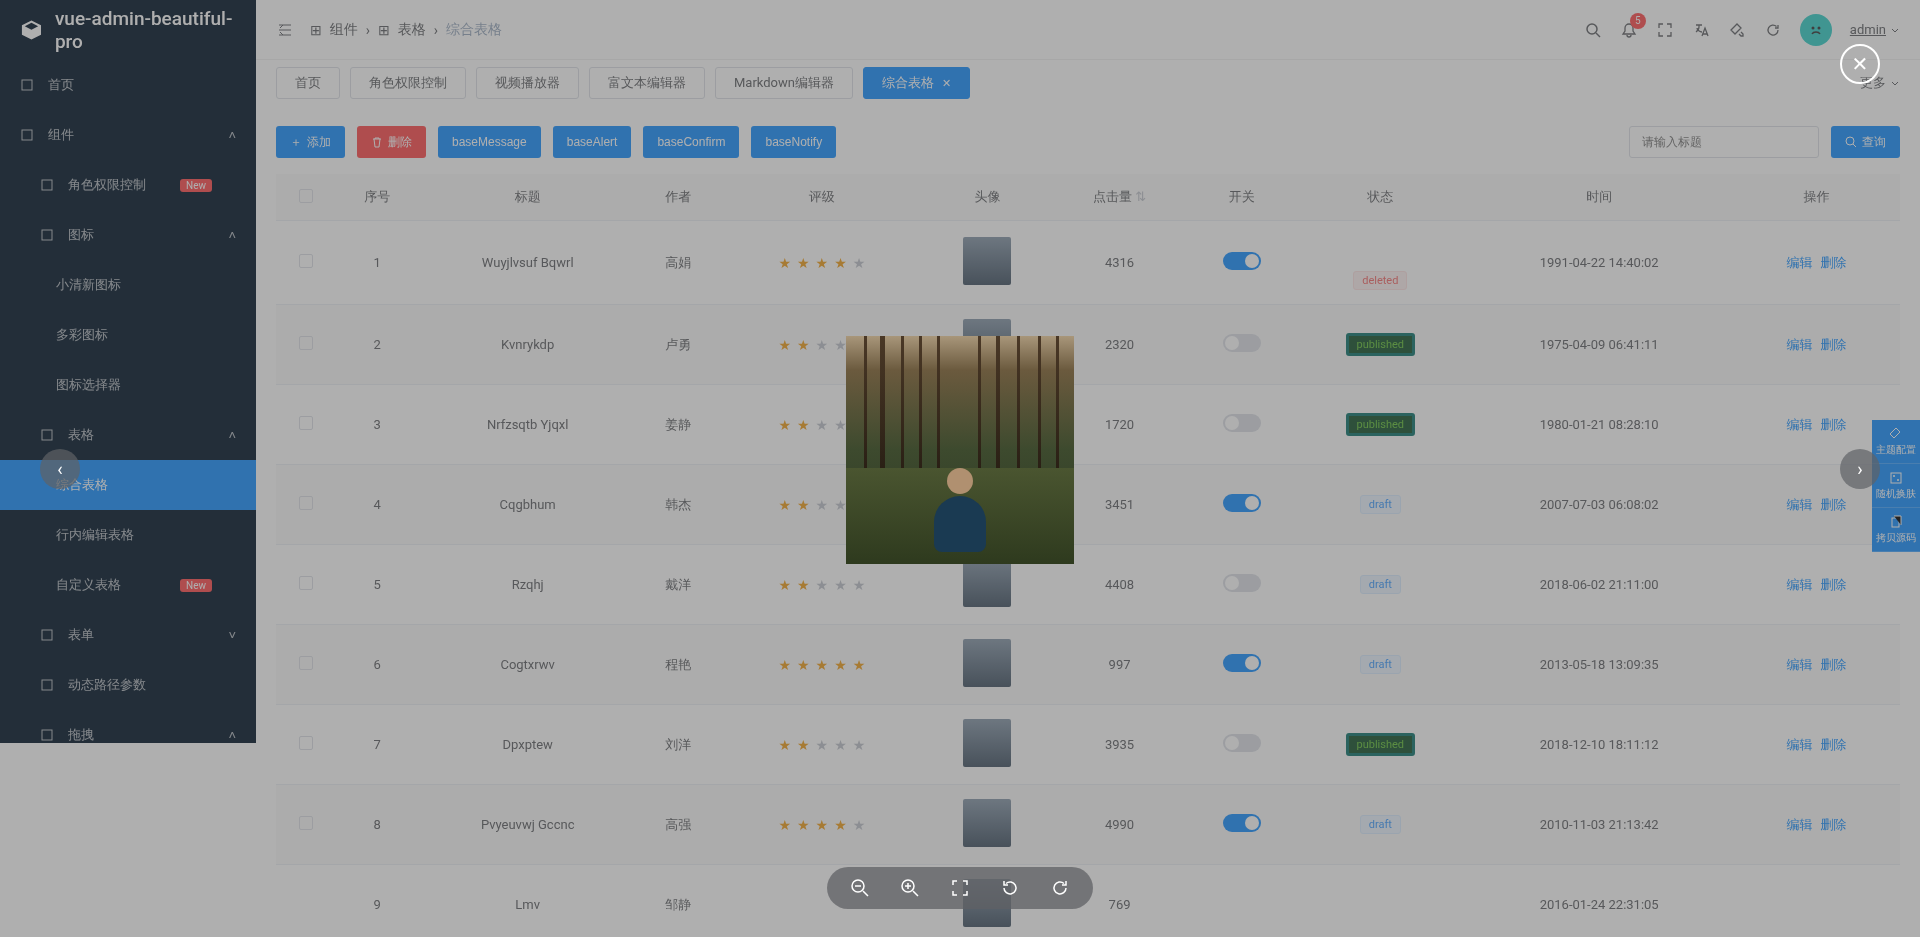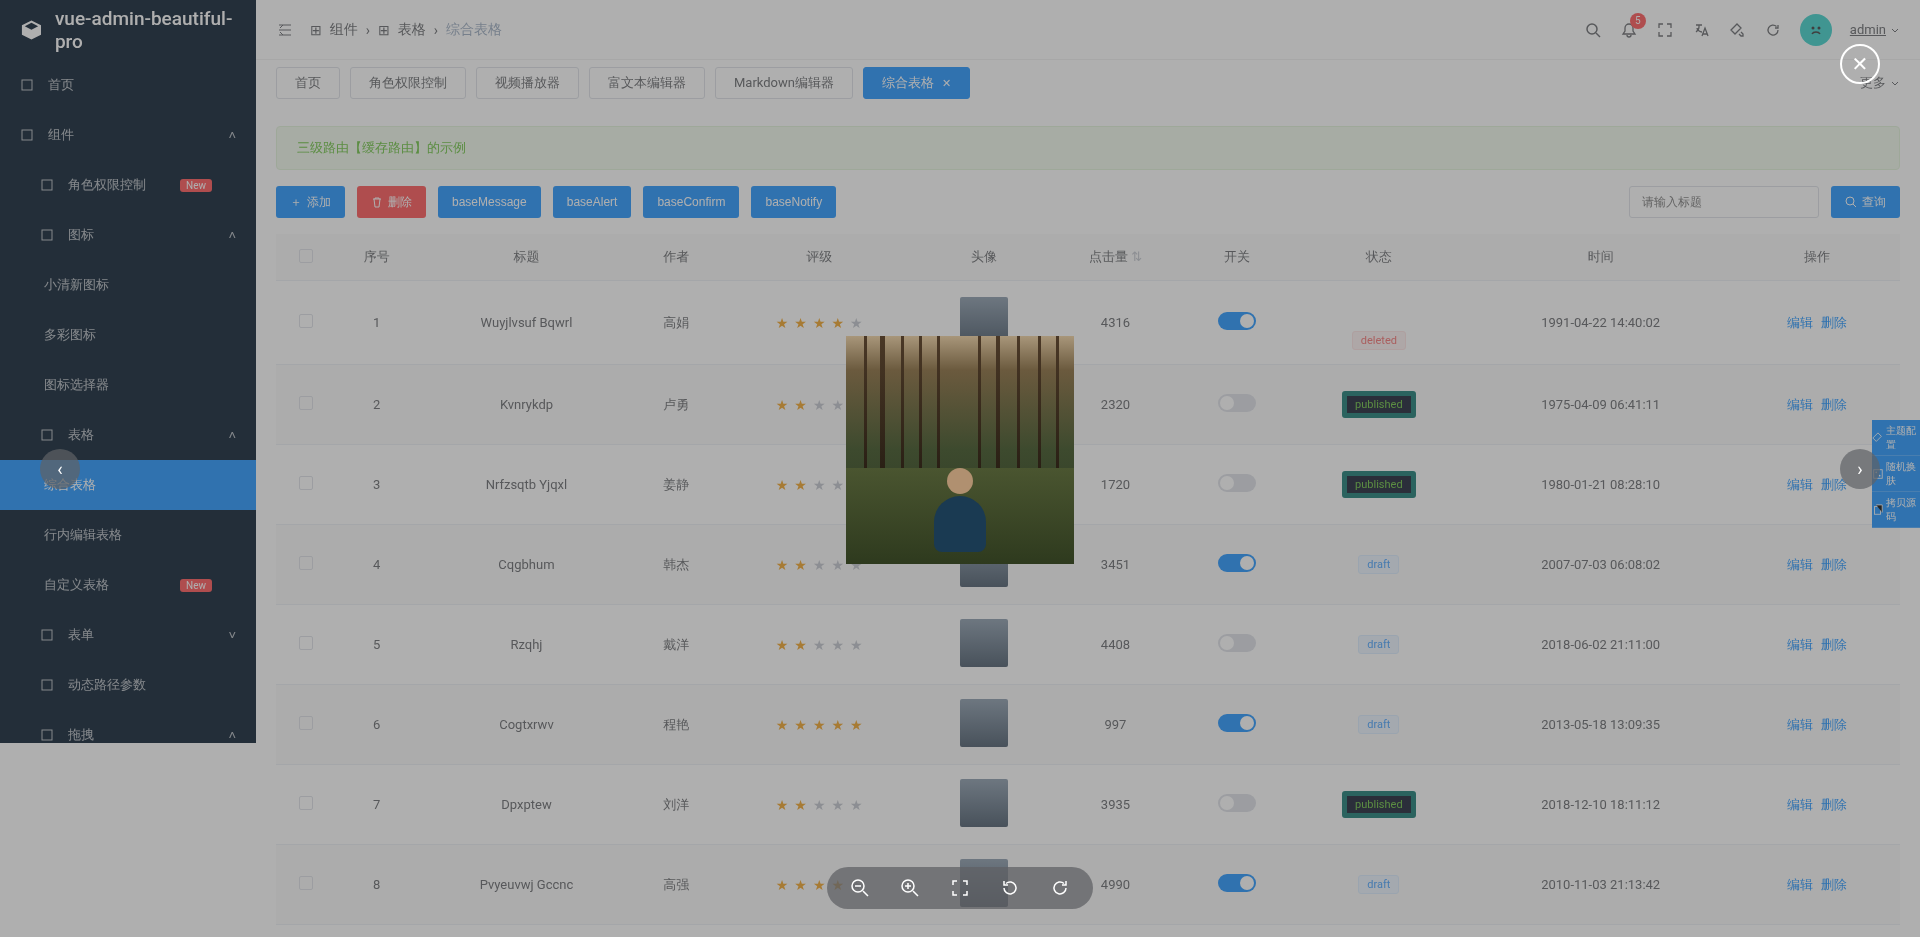--- a/index.html
+++ b/index.html
@@ -4,21 +4,21 @@
 <style>
 * { margin:0; padding:0; box-sizing:border-box; }
 body { font-family:-apple-system,BlinkMacSystemFont,"Segoe UI",Roboto,sans-serif; font-size:13px; color:#606266; background:#fff; overflow:hidden; width:1920px; height:937px; position:relative; }
 
 
 .sidebar { position:absolute; left:0; top:0; width:256px; height:743px; background:#001529; color:#fff; overflow-y:auto; }
 .logo { display:flex; align-items:center; padding:0 20px; height:60px; font-size:19px; font-weight:500; color:#fff; }
 .logo svg { margin-right:12px; }
 .menu-item { display:flex; align-items:center; padding:0 20px; height:50px; cursor:pointer; color:rgba(255,255,255,0.7); position:relative; }
 .menu-item.indent1 { padding-left:40px; }
-.menu-item.indent2 { padding-left:44px; }
+.menu-item.indent2 { padding-left:56px; }
 .menu-item.active { background:#1890ff; color:#fff; }
 .menu-item .mi-icon { width:16px; margin-right:12px; display:inline-flex; }
 .menu-item .chev { position:absolute; right:20px; }
 .badge-new { background:#ff4d4f; color:#fff; font-size:10px; padding:1px 6px; border-radius:3px; margin-left:auto; margin-right:24px; }
 
 
 .topbar { position:absolute; left:256px; top:0; right:0; height:60px; display:flex; align-items:center; padding:0 20px; border-bottom:1px solid #f0f0f0; }
 .topbar .crumb { display:flex; align-items:center; color:#606266; font-size:14px; gap:8px; }
 .topbar .right { margin-left:auto; display:flex; align-items:center; gap:18px; }
 .ic-btn { width:18px; height:18px; cursor:pointer; color:#606266; display:flex; align-items:center; justify-content:center; }
@@ -55,27 +55,27 @@
 .star.off { color:#c0c4cc; }
 .thumb { width:48px; height:48px; background:linear-gradient(180deg,#8899aa,#445566); display:inline-block; border-radius:2px; }
 .switch { width:38px; height:18px; border-radius:10px; position:relative; display:inline-block; }
 .switch.on { background:#1890ff; }
 .switch.off { background:#dcdfe6; }
 .switch::after { content:""; width:14px; height:14px; background:#fff; border-radius:50%; position:absolute; top:2px; }
 .switch.on::after { right:2px; }
 .switch.off::after { left:2px; }
 .tag { padding:2px 8px; border-radius:3px; font-size:11px; display:inline-block; }
 .tag.deleted { background:#fef0f0; color:#f56c6c; border:1px solid #fde2e2;margin-top:36px; }
-.tag.published { background:#0f172a; color:#67c23a; border:5px solid #0f766e; }
+.tag.published { background:#14532d; color:#67c23a; border:3px solid #0f766e; }
 .tag.draft { background:#ecf5ff; color:#409eff; border:1px solid #d9ecff; }
 .op-link { color:#1890ff; cursor:pointer; margin:0 4px; }
 
 
 .side-float { position:absolute; right:0; top:420px; display:flex; flex-direction:column; }
-.sf-btn { width:48px; height:36px; background:#1890ff; color:#fff; font-size:10px; display:flex; flex-direction:row; align-items:center; justify-content:center; cursor:pointer; border-bottom:1px solid rgba(255,255,255,0.2); gap:2px; }
+.sf-btn { width:48px; height:44px; background:#1890ff; color:#fff; font-size:10px; display:flex; flex-direction:column; align-items:center; justify-content:center; cursor:pointer; border-bottom:1px solid rgba(255,255,255,0.2); gap:2px; }
 
 
 .mask { position:absolute; inset:0; background:rgba(77,77,77,0.45); z-index:10; }
 
 
 .viewer { position:absolute; inset:0; z-index:20; }
 .viewer-img { position:absolute; left:50%; top:48%; transform:translate(-50%,-50%); width:228px; height:228px; background:linear-gradient(180deg,#a8967a 0%,#6b5a3e 15%,#3d4a2e 50%,#2a3520 100%); }
 .viewer-close { position:absolute; top:44px; right:40px; width:40px; height:40px; border:2px solid #fff; border-radius:50%; display:flex; align-items:center; justify-content:center; cursor:pointer; color:#fff; font-size:20px; }
 .viewer-nav { position:absolute; top:50%; transform:translateY(-50%); width:40px; height:40px; border-radius:50%; background:rgba(96,98,102,0.7); color:#fff; display:flex; align-items:center; justify-content:center; cursor:pointer; font-size:18px; }
 .viewer-nav.prev { left:40px; }
@@ -297,21 +297,20 @@
     </div>
   <span class="more-link">
       <span>更多</span>
       <svg width="10" height="10" viewBox="0 0 10 10">
         <path stroke="currentColor" fill="none" d="M2 4l3 3 3-3"></path>
       </svg>
     </span>
 </div>
 
 <div class="main">
-  <div class="alert-box"><span>三级路由【缓存路由】的示例</span></div>
   <div class="toolbar">
     <button class="btn primary">
         <span>＋</span>
         <span>添加</span>
       </button>
     <button class="btn danger">
         <svg width="12" height="12" viewBox="0 0 12 12">
           <path stroke="#fff" fill="none" d="M2 3h8M4 3V2h4v1M3 3l1 8h4l1-8"></path>
         </svg>
         <span>删除</span>

